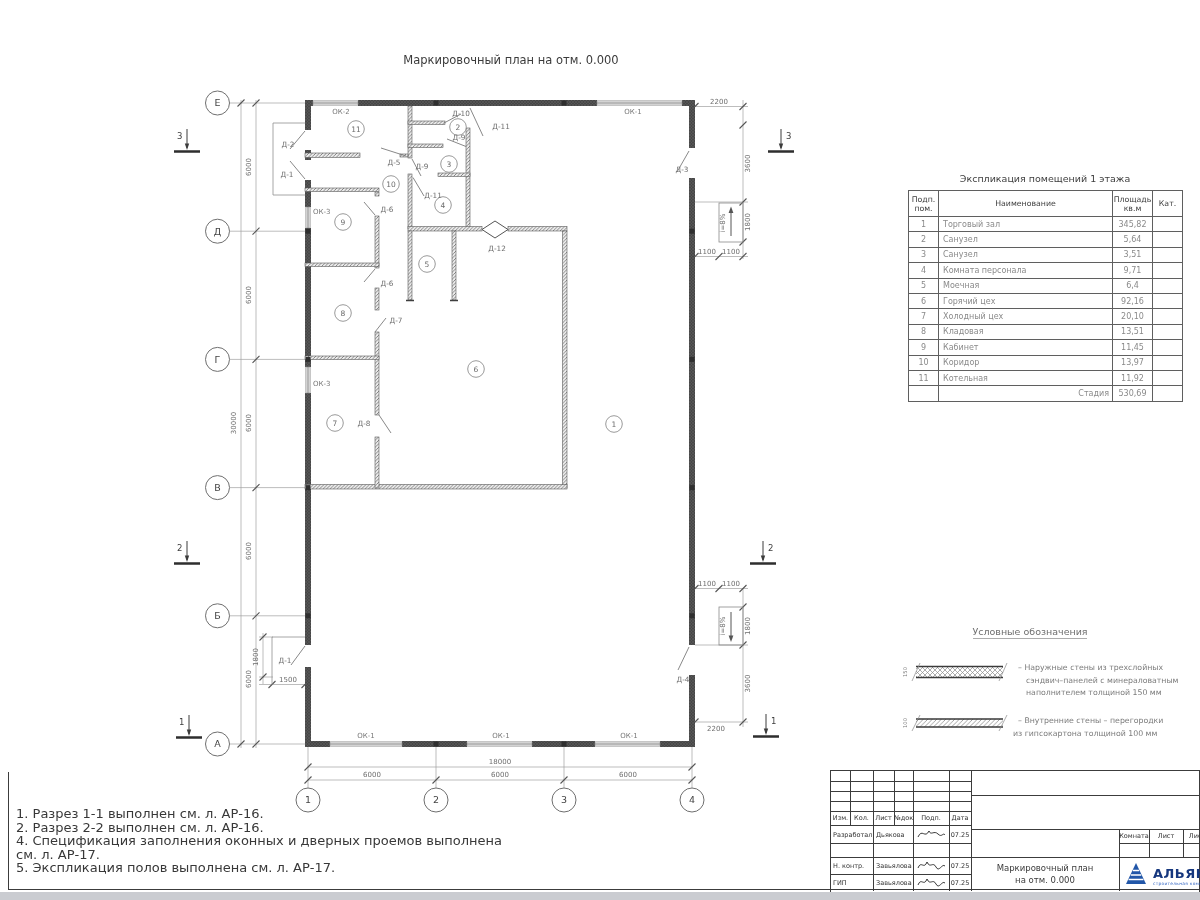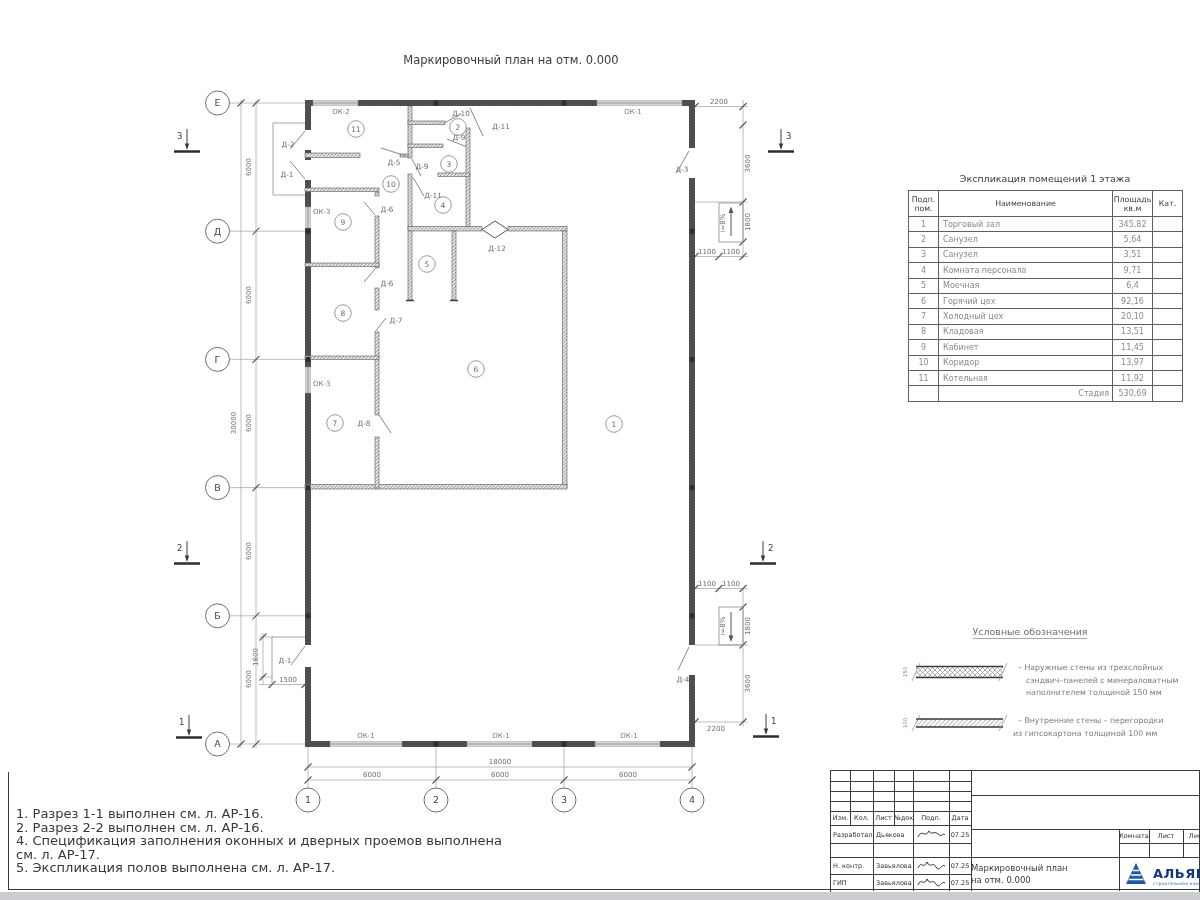--- a/index.html
+++ b/index.html
@@ -27,21 +27,21 @@
   #expl-table td.c{text-align:center;}
   #expl-table td.l{text-align:left;padding-left:4px;}
   #expl-table td.r{text-align:right;padding-right:3px;}
   
   #tblock{position:absolute;left:830px;top:770px;width:370px;height:140px;
     border:1.2px solid #3c3c3c;box-sizing:border-box;}
   .hl{position:absolute;background:#3c3c3c;height:1px;}
   .vl{position:absolute;background:#3c3c3c;width:1px;}
   .tb-t{position:absolute;font-size:6.5px;color:#333;white-space:nowrap;}
   .tb-c{text-align:center;}
-  #doc-t1,#doc-t2{position:absolute;left:140px;width:148px;font-size:8.5px;color:#3b3b3b;white-space:nowrap;}
+  #doc-t1,#doc-t2{position:absolute;left:140px;width:148px;text-align:center;font-size:8.5px;color:#3b3b3b;white-space:nowrap;}
   #logo-name{position:absolute;left:322px;top:95px;font-size:13px;font-weight:bold;
     color:#16377e;letter-spacing:0.5px;white-space:nowrap;}
   #logo-sub{position:absolute;left:322px;top:110px;font-size:4.3px;color:#2a5fc0;letter-spacing:0.3px;white-space:nowrap;}
   
   #notes{position:absolute;left:16px;top:807px;width:520px;font-size:13px;color:#383838;}
   #notes div{line-height:13.5px;white-space:nowrap;}
   
   #frame-left{position:absolute;left:8px;top:772px;width:1.2px;height:118px;background:#3c3c3c;}
   #frame-bottom{position:absolute;left:8px;top:889px;width:1192px;height:1.2px;background:#3c3c3c;}
   #page-edge{position:absolute;left:0;top:891.5px;width:1200px;height:8.5px;background:#caccd1;}

